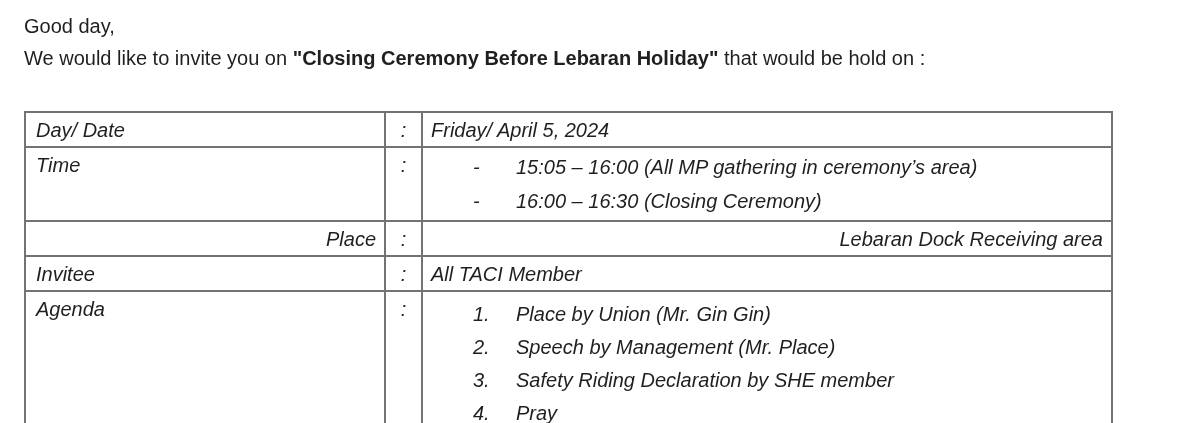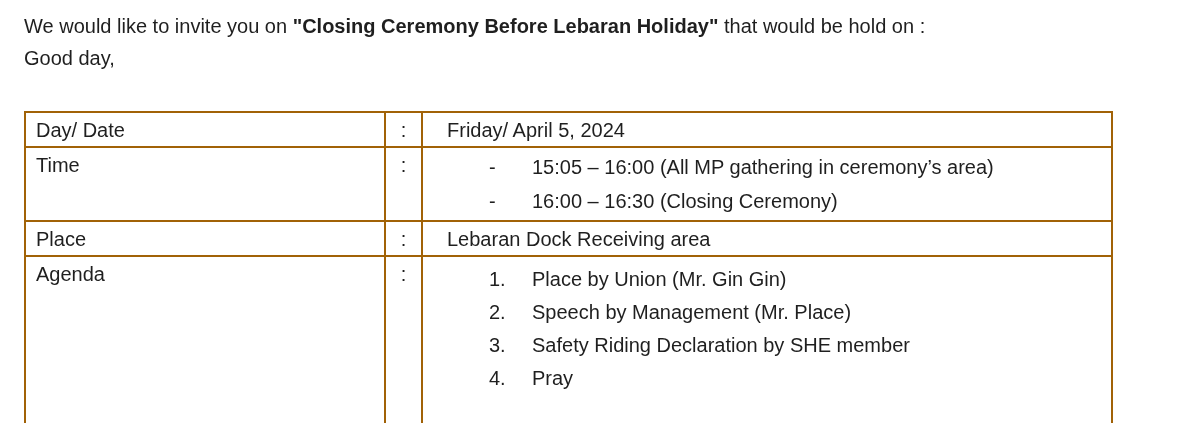--- a/index.html
+++ b/index.html
@@ -26,40 +26,41 @@
   .intro .bold {
     font-weight: bold;
   }
   table.invite-table {
     border-collapse: collapse;
     table-layout: fixed;
     margin-top: 37px;
     width: 1087px;
   }
   .invite-table td {
-    border: 2px solid #a16207;
+    border: 2px solid #737373;
     vertical-align: top;
     font-size: 20px;
     line-height: 28px;
     padding: 3px 8px 2px 10px;
     box-sizing: border-box;
     overflow: hidden;
+    font-style: italic;
   }
   .invite-table .label-cell { }
   .invite-table .colon-cell {
     text-align: center;
     padding-left: 0;
     padding-right: 0;
   }
   .invite-table .value-cell {
-    padding-left: 24px;
+    padding-left: 8px;
   }
   tr.row-daydate td { height: 34px; }
   tr.row-time td    { height: 68px; margin-left: 40px; }
-  tr.row-place td   { height: 35px; }
+  tr.row-place td   { height: 35px; text-align: right; }
   tr.row-invitee td { height: 35px; }
   tr.row-agenda td  { height: 170px; }
 
   tr.row-time .value-cell { padding-top: 2px; }
   .dash-line {
     display: flex;
     margin-left: 42px;
     line-height: 34px;
   }
   .dash-line .marker {
@@ -77,24 +78,24 @@
     flex-shrink: 0;
   }
 </style>
 </head>
 <body>
 
 <div class="doc">
 
   <div class="intro">
     <p>
-      <span>We would like to invite you on </span><span class="bold">"Closing Ceremony Before Lebaran Holiday"</span><span> that would be hold on :</span>
+      <span>Good day,</span>
     </p>
     <p>
-      <span>Good day,</span>
+      <span>We would like to invite you on </span><span class="bold">"Closing Ceremony Before Lebaran Holiday"</span><span> that would be hold on :</span>
     </p>
   </div>
 
   <table class="invite-table">
     <colgroup>
       <col style="width:360px">
       <col style="width:37px">
       <col style="width:690px">
     </colgroup>
     <tbody>
@@ -119,20 +120,25 @@
           </div>
         </td>
       </tr>
 
       <tr class="row-place">
         <td class="label-cell">Place</td>
         <td class="colon-cell">:</td>
         <td class="value-cell">Lebaran Dock Receiving area</td>
       </tr>
 
+      <tr class="row-invitee">
+        <td class="label-cell">Invitee</td>
+        <td class="colon-cell">:</td>
+        <td class="value-cell">All TACI Member</td>
+      </tr>
 
       <tr class="row-agenda">
         <td class="label-cell">Agenda</td>
         <td class="colon-cell">:</td>
         <td class="value-cell">
           <div class="agenda-line">
             <span class="marker">1.</span>
             <span>Place by Union (Mr. Gin Gin)</span>
           </div>
           <div class="agenda-line">

